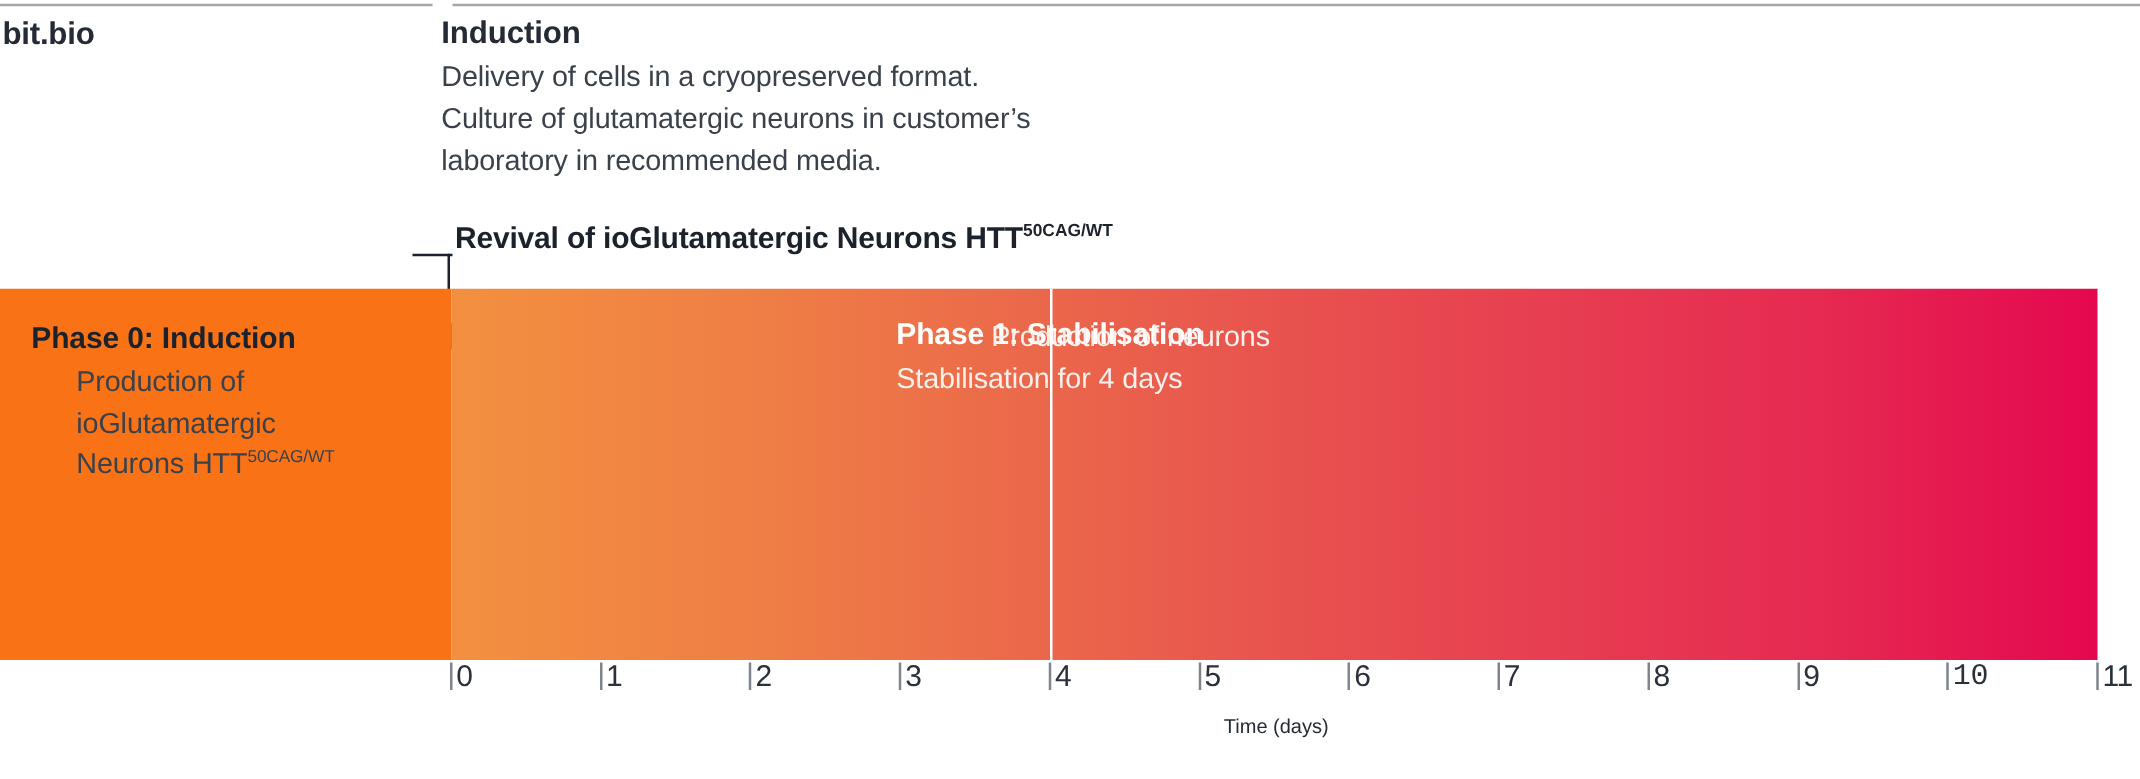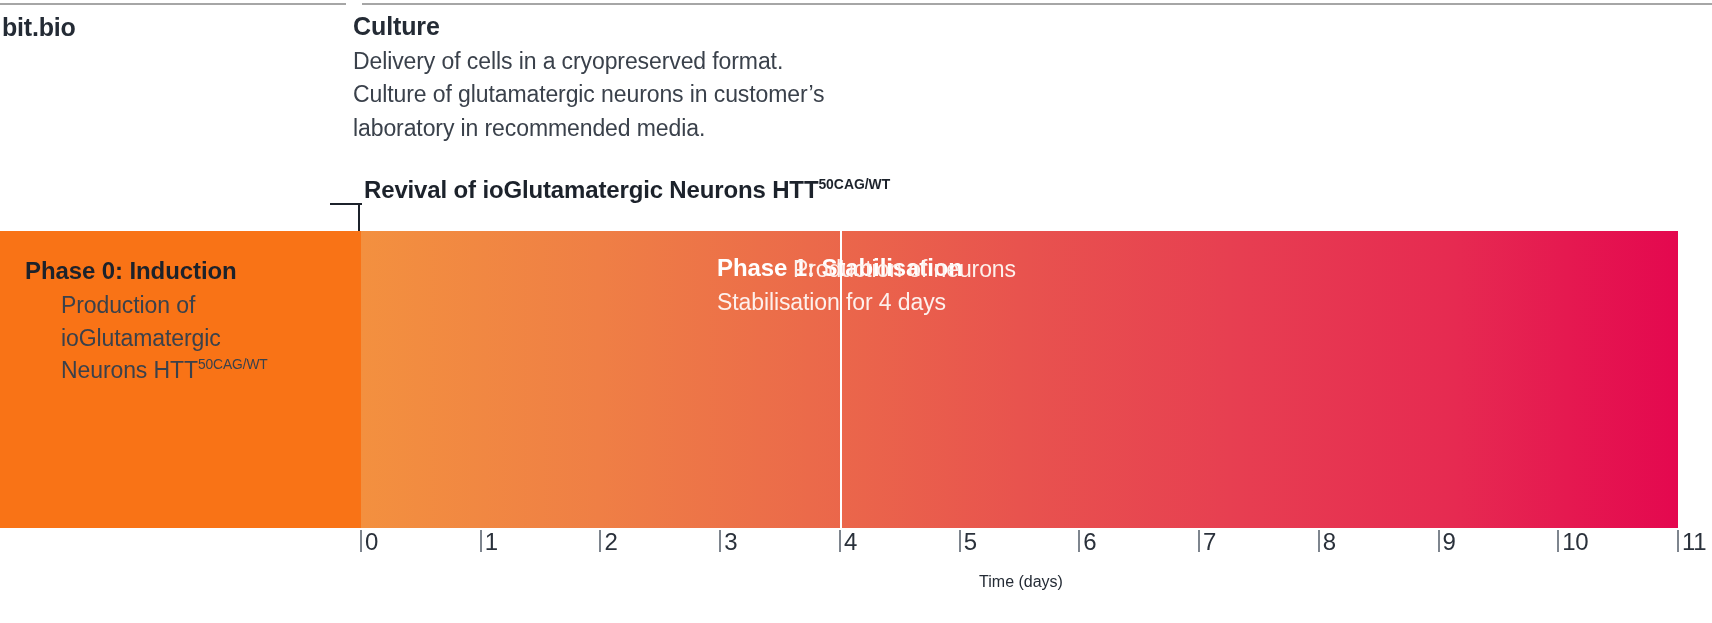--- a/index.html
+++ b/index.html
@@ -209,21 +209,21 @@
 </style>
 </head>
 <body>
 
 <div class="top-rule-left"></div>
 <div class="top-rule-right"></div>
 
 <div class="brand">bit.bio</div>
 
 <div class="customer-block">
-  <div class="customer-title">Culture</div>
+  <div class="customer-title">Induction</div>
   <div class="customer-line">Delivery of cells in a cryopreserved format.</div>
   <div class="customer-line">Culture of glutamatergic neurons in customer’s</div>
   <div class="customer-line">laboratory in recommended media.</div>
 </div>
 
 <div class="callout-label">
   <span>Revival of ioGlutamatergic Neurons  HTT</span><sup>50CAG/WT</sup>
 </div>
 <div class="callout-leader"></div>
 <div class="callout-stem"></div>
@@ -266,17 +266,17 @@
     <div class="tick-label" style="left: 963.636px;">5</div>
     <div class="tick" style="left: 1078.36px;"></div>
     <div class="tick-label" style="left: 1083.36px;">6</div>
     <div class="tick" style="left: 1198.09px;"></div>
     <div class="tick-label" style="left: 1203.09px;">7</div>
     <div class="tick" style="left: 1317.82px;"></div>
     <div class="tick-label" style="left: 1322.82px;">8</div>
     <div class="tick" style="left: 1437.55px;"></div>
     <div class="tick-label" style="left: 1442.55px;">9</div>
     <div class="tick" style="left: 1557.27px;"></div>
-    <div class="tick-label" style="left: 1562.27px;">10</div>
+    <div class="tick-label" style="left: 1562.27px; font-family: Liberation Mono, monospace;">10</div>
     <div class="tick" style="left: 1677px;"></div>
     <div class="tick-label" style="left: 1682px;">11</div>
   </div>
 <div class="axis-title-pos">Time (days)</div>
 
 </body></html>

